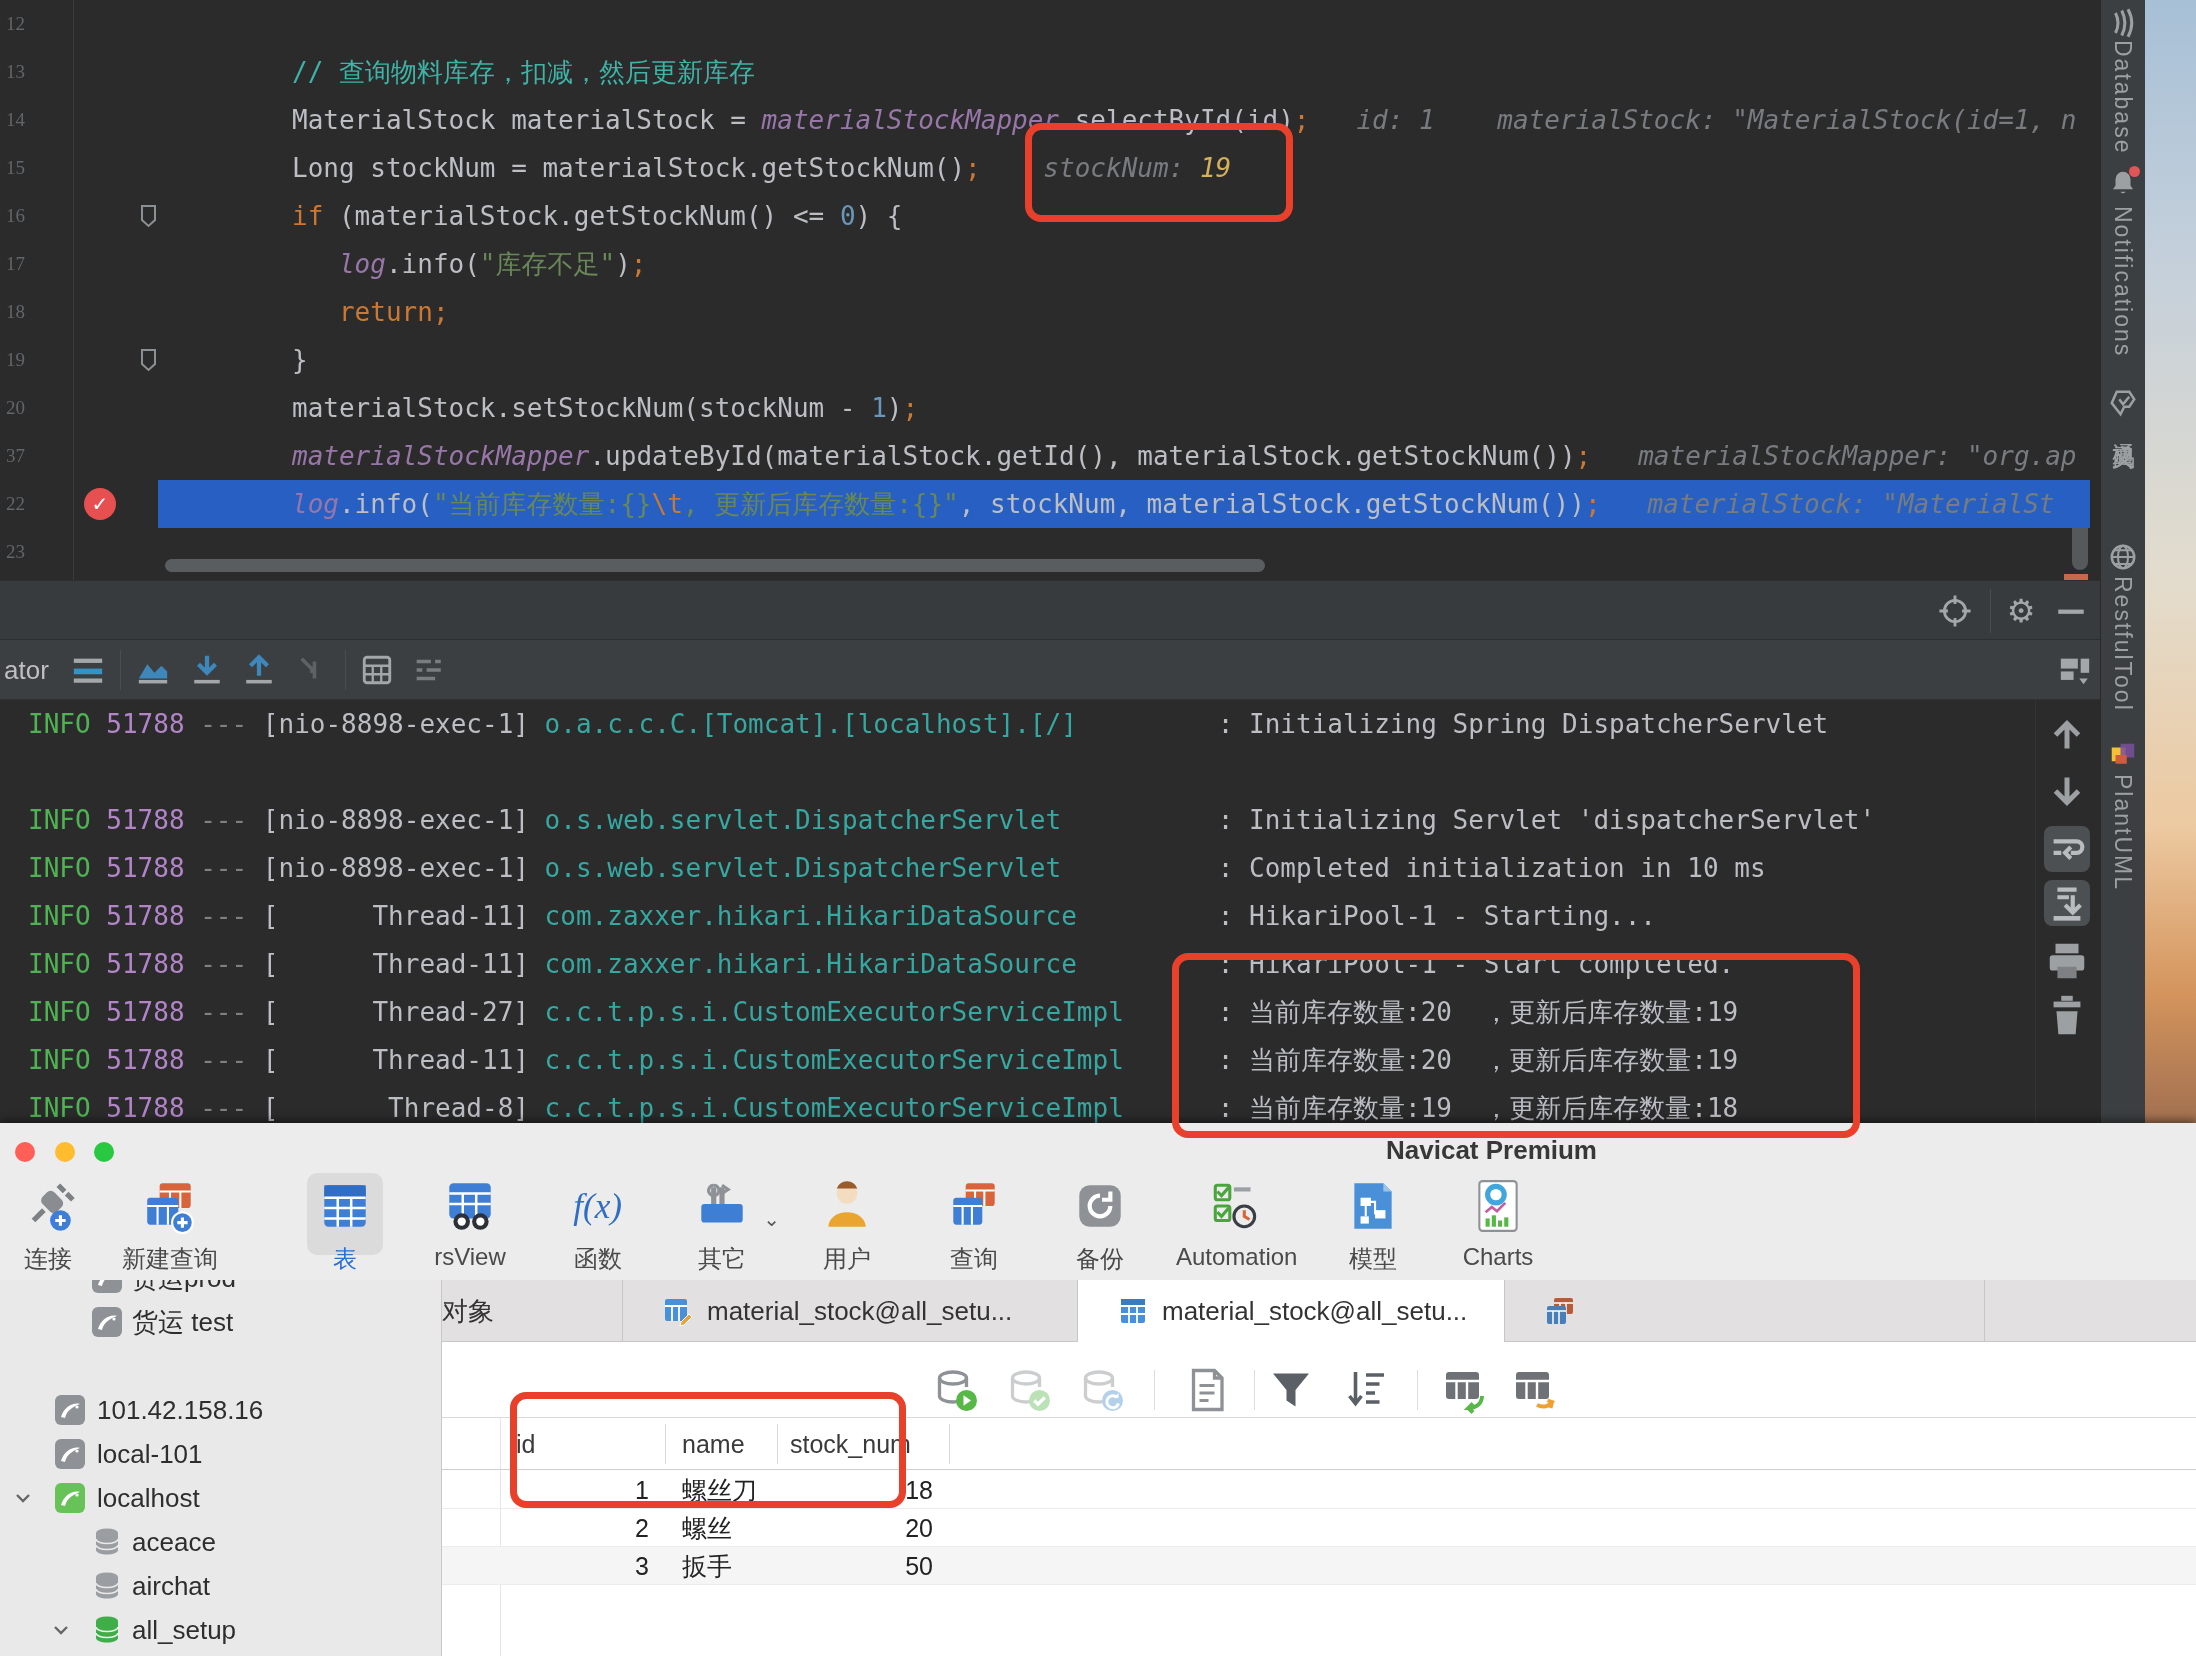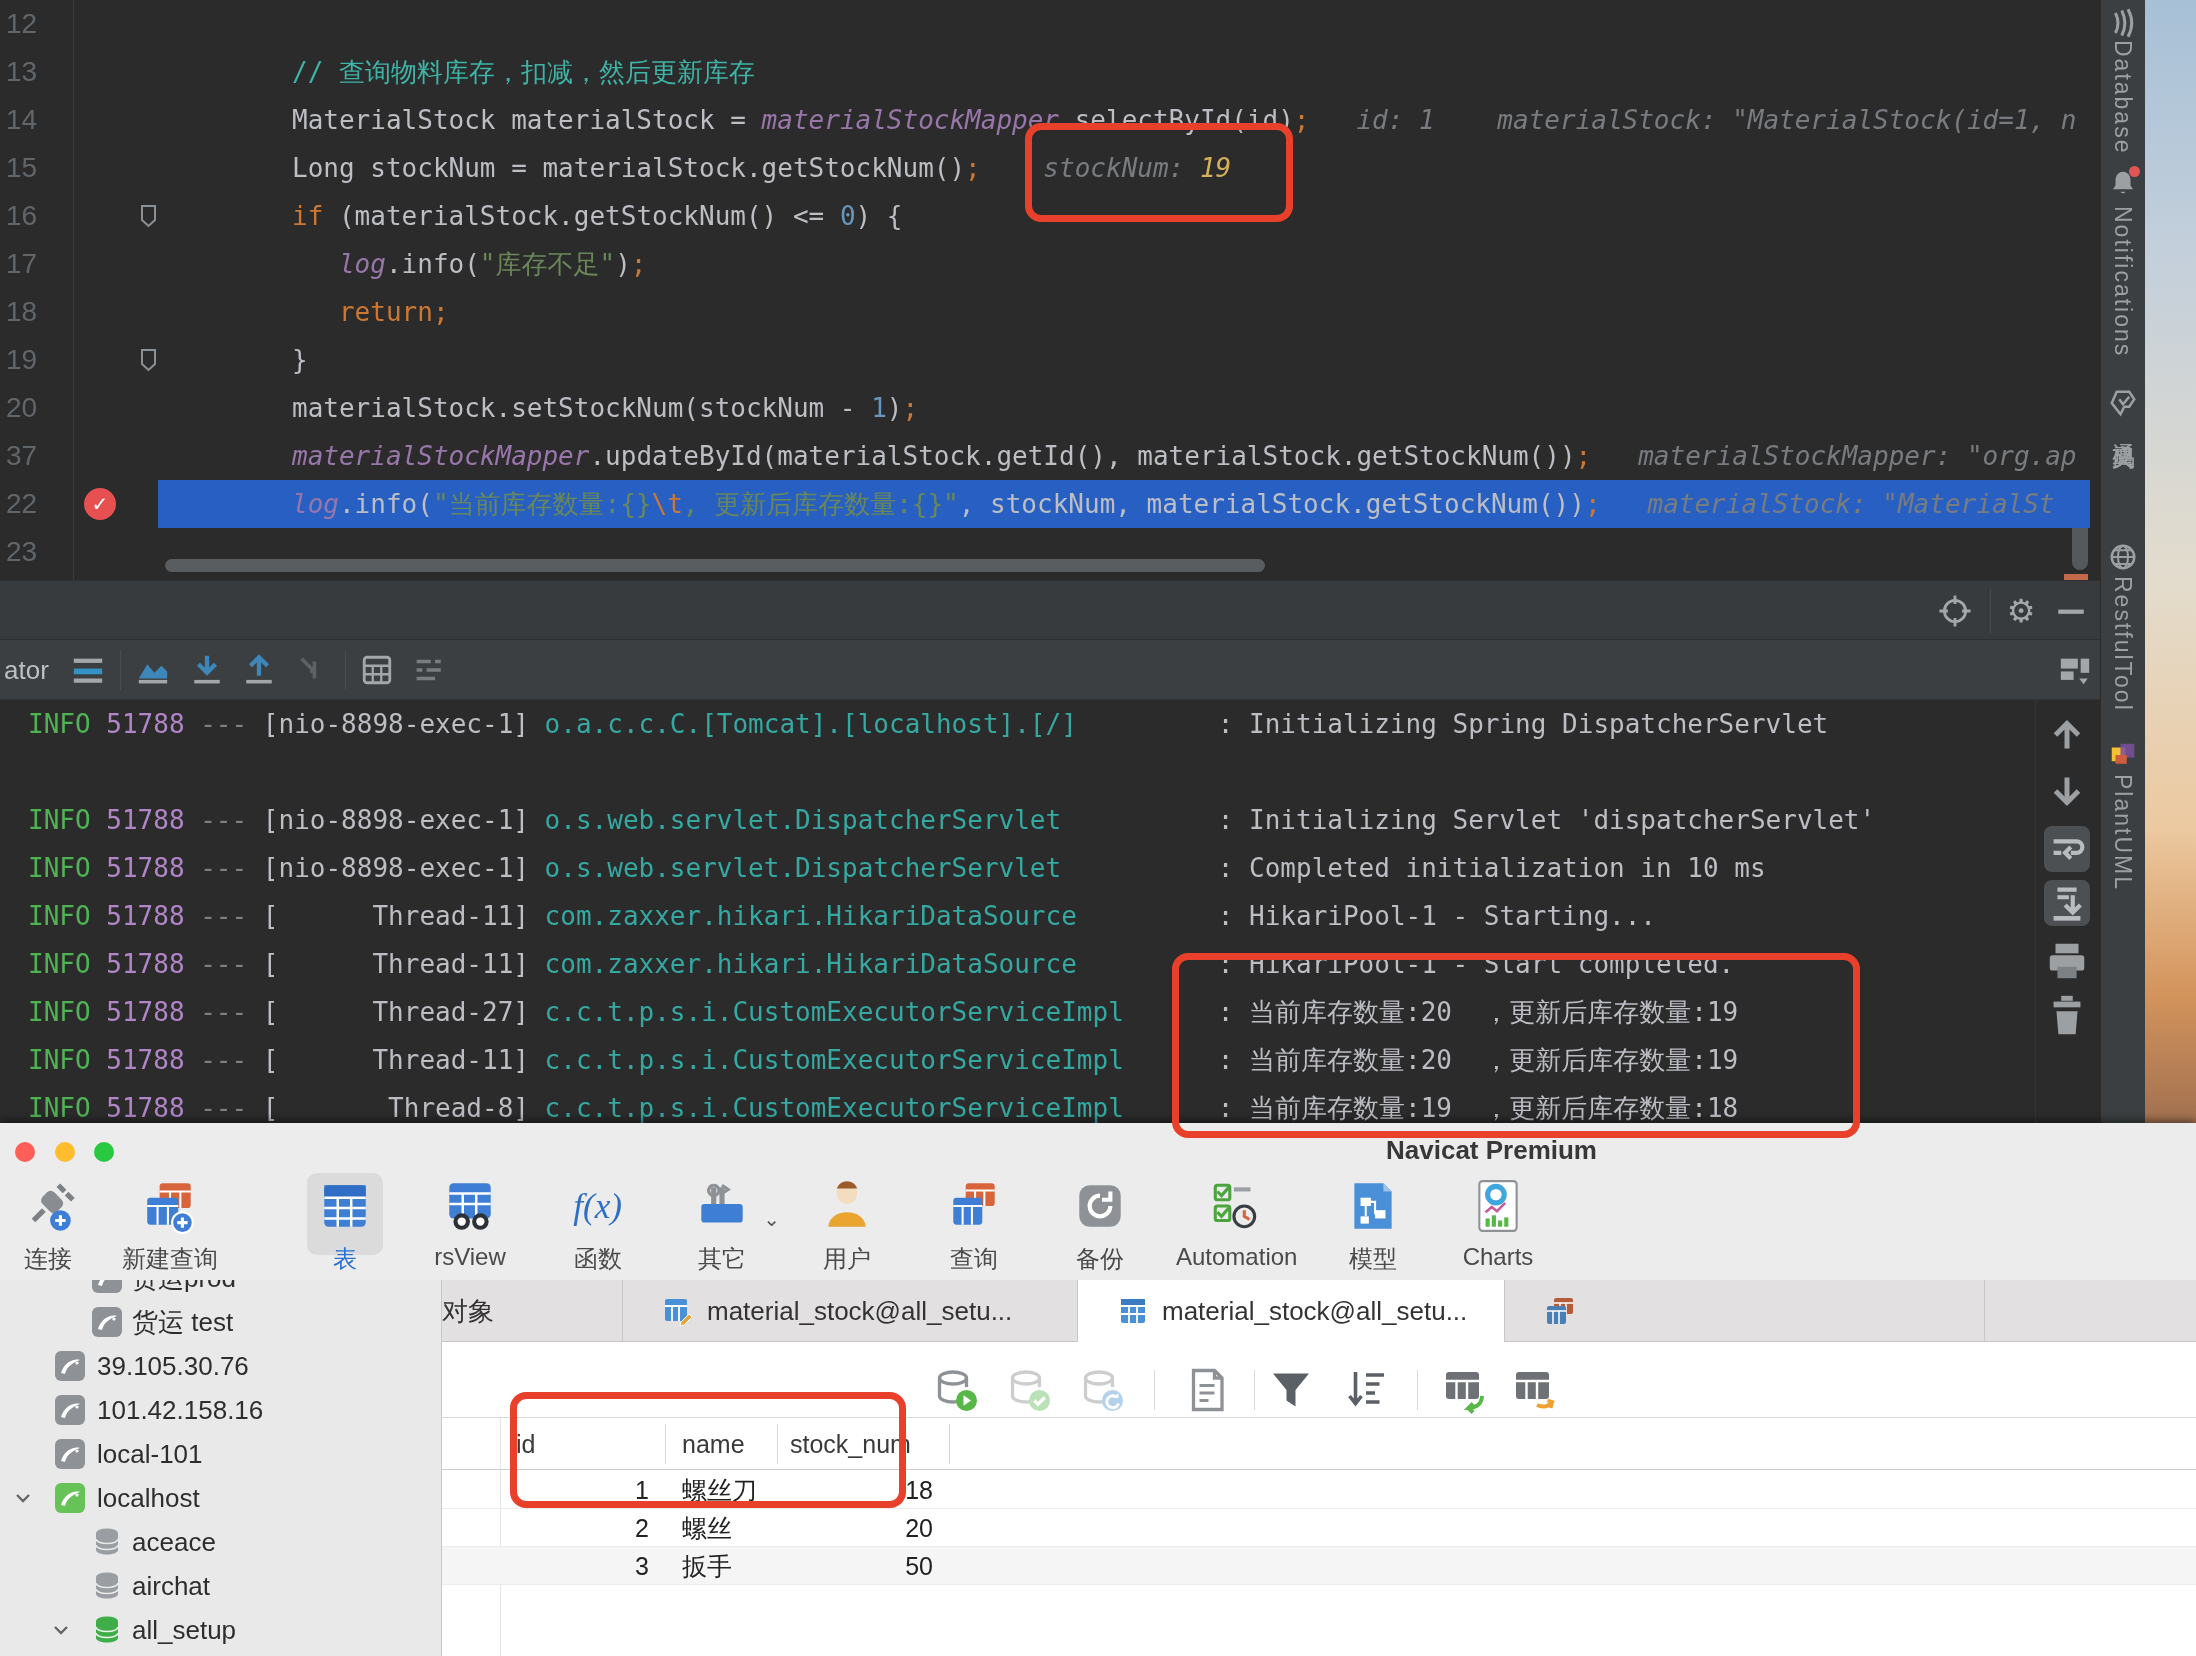--- a/index.html
+++ b/index.html
@@ -9,21 +9,21 @@
   
   .wallpaper { position:absolute; left:2060px; top:0; width:136px; height:1656px;
     background:linear-gradient(180deg,#a7c0d6 0%,#c3cfdb 15%,#e3dccd 35%,#ecc9a0 50%,#d4945c 60%,#93664d 70%,#47485a 80%,#121c2a 100%); }
 
   
   .ide { position:absolute; left:0; top:0; width:2145px; height:1123px; background:#2b2b2b; overflow:hidden; }
 
   .editor { position:absolute; left:0; top:0; width:2100px; height:580px; overflow:hidden; }
   .gutter-line { position:absolute; left:73px; top:0; width:1px; height:580px; background:#3a3c3e; }
   .code-line { position:absolute; left:0; width:2090px; height:48px; overflow:hidden; }
-  .code-line .num { position:absolute; left:6px; top:0; width:60px; line-height:48px; font-size:28px; color:#61666b; font-family:Liberation Sans, sans-serif; }
+  .code-line .num { position:absolute; left:6px; top:0; width:60px; line-height:48px; font-size:19px; color:#61666b; font-family:Liberation Serif, serif; }
   .code-line .code { position:absolute; left:292px; top:0; line-height:48px; font-size:26px; white-space:pre; font-family:"DejaVu Sans Mono",monospace; }
   .exec-bg { position:absolute; left:158px; top:0; width:1932px; height:48px; background:#2760c2; }
   .breakpoint { position:absolute; left:84px; top:8px; width:32px; height:32px; border-radius:50%; background:#e75050; color:#fff; font-size:20px; line-height:32px; text-align:center; }
   .fold-ico { position:absolute; left:140px; top:12px; width:17px; height:24px; }
   .s-plain { color:#bcbec4; } .s-kw { color:#cc7832; } .s-num { color:#6897bb; }
   .s-str { color:#6a8759; } .s-field { color:#9876aa; font-style:italic; }
   .s-cmt { color:#3eb3a6; } .s-hint { color:#787c80; font-style:italic; }
   .s-hintnum { color:#d5b05c; font-style:italic; } .s-esc { color:#cc7832; }
   .hscroll { position:absolute; left:165px; top:559px; width:1100px; height:13px; border-radius:7px; background:#5a5d5f; }
   .vthumb { position:absolute; left:2072px; top:500px; width:16px; height:70px; border-radius:8px; background:#55595c; }
@@ -405,28 +405,20 @@
         <div class="sb-lbl" style="left: 132px;">货运prod</div>
       </div>
       <div class="sb-item" style="top: 20px;">
         <div class="sb-ico" style="left: 92px;"><svg viewBox="0 0 30 30" width="30" height="30">
             <rect width="30" height="30" rx="6" fill="#8e9296"></rect>
             <path d="M6 22 C9 12, 18 7, 25 9 C20 11, 12 14, 10 23 Z" fill="#fff"></path>
             <circle cx="22" cy="12" r="1.6" fill="#fff"></circle>
           </svg></div>
         <div class="sb-lbl" style="left: 132px;">货运 test</div>
       </div>
-      <div class="sb-item" style="top: 64px;">
-        <div class="sb-ico" style="left: 55px;"><svg viewBox="0 0 30 30" width="30" height="30">
-            <rect width="30" height="30" rx="6" fill="#8e9296"></rect>
-            <path d="M6 22 C9 12, 18 7, 25 9 C20 11, 12 14, 10 23 Z" fill="#fff"></path>
-            <circle cx="22" cy="12" r="1.6" fill="#fff"></circle>
-          </svg></div>
-        <div class="sb-lbl" style="left: 97px;">39.105.30.76</div>
-      </div>
       <div class="sb-item" style="top: 108px;">
         <div class="sb-ico" style="left: 55px;"><svg viewBox="0 0 30 30" width="30" height="30">
             <rect width="30" height="30" rx="6" fill="#8e9296"></rect>
             <path d="M6 22 C9 12, 18 7, 25 9 C20 11, 12 14, 10 23 Z" fill="#fff"></path>
             <circle cx="22" cy="12" r="1.6" fill="#fff"></circle>
           </svg></div>
         <div class="sb-lbl" style="left: 97px;">101.42.158.16</div>
       </div>
       <div class="sb-item" style="top: 152px;">
         <div class="sb-ico" style="left: 55px;"><svg viewBox="0 0 30 30" width="30" height="30">

